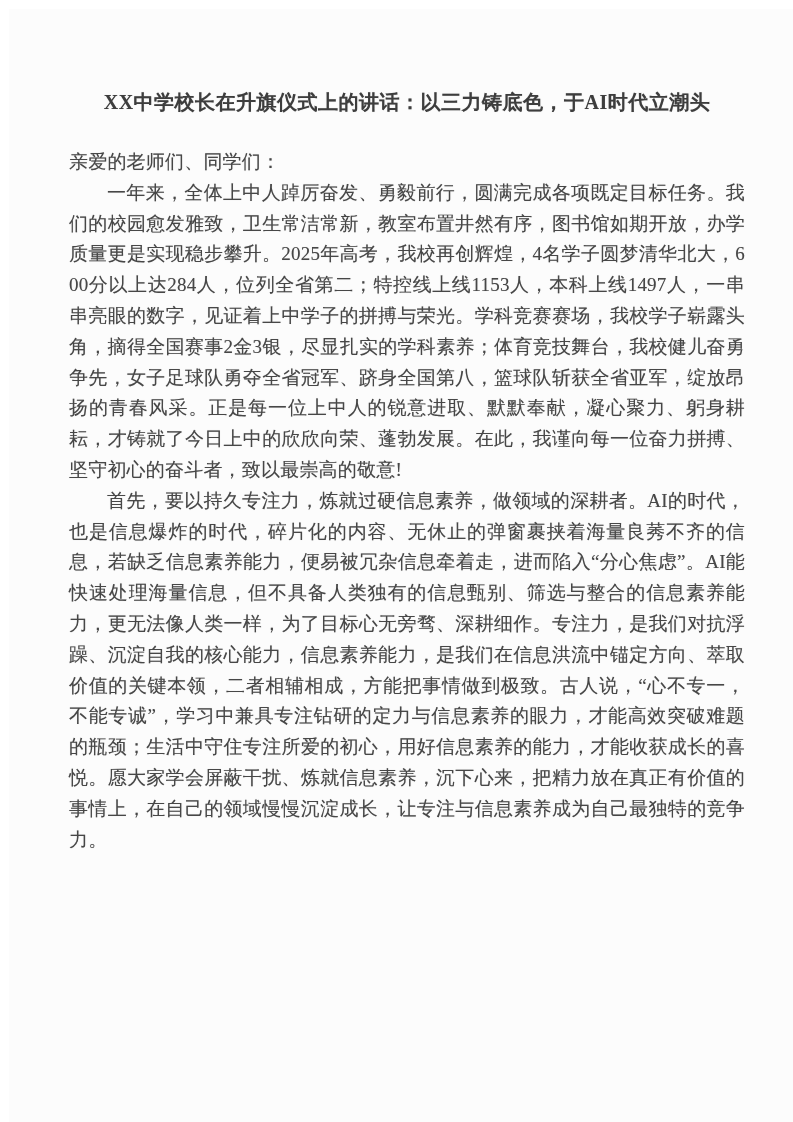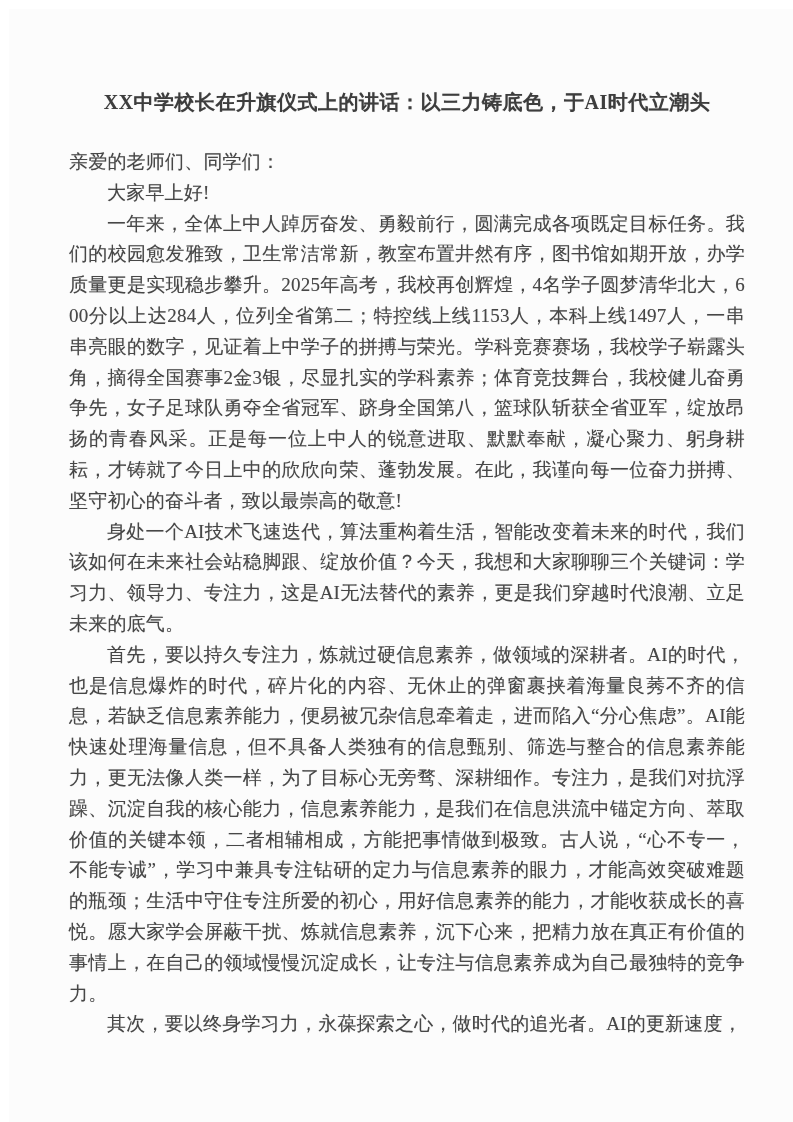--- a/index.html
+++ b/index.html
@@ -44,22 +44,19 @@
   }
 </style>
 </head>
 <body>
 
 <div class="page">
   <h1 class="doc-title">XX中学校长在升旗仪式上的讲话：以三力铸底色，于AI时代立潮头</h1>
 
   <p class="doc-line">亲爱的老师们、同学们：</p>
 
-  <p class="doc-line indent2">大家早上好!</p>
 
   <p class="doc-para indent2">一年来，全体上中人踔厉奋发、勇毅前行，圆满完成各项既定目标任务。我们的校园愈发雅致，卫生常洁常新，教室布置井然有序，图书馆如期开放，办学质量更是实现稳步攀升。2025年高考，我校再创辉煌，4名学子圆梦清华北大，600分以上达284人，位列全省第二；特控线上线1153人，本科上线1497人，一串串亮眼的数字，见证着上中学子的拼搏与荣光。学科竞赛赛场，我校学子崭露头角，摘得全国赛事2金3银，尽显扎实的学科素养；体育竞技舞台，我校健儿奋勇争先，女子足球队勇夺全省冠军、跻身全国第八，篮球队斩获全省亚军，绽放昂扬的青春风采。正是每一位上中人的锐意进取、默默奉献，凝心聚力、躬身耕耘，才铸就了今日上中的欣欣向荣、蓬勃发展。在此，我谨向每一位奋力拼搏、坚守初心的奋斗者，致以最崇高的敬意!</p>
 
-  <p class="doc-para indent2">身处一个AI技术飞速迭代，算法重构着生活，智能改变着未来的时代，我们该如何在未来社会站稳脚跟、绽放价值？今天，我想和大家聊聊三个关键词：学习力、领导力、专注力，这是AI无法替代的素养，更是我们穿越时代浪潮、立足未来的底气。</p>
 
   <p class="doc-para indent2">首先，要以持久专注力，炼就过硬信息素养，做领域的深耕者。AI的时代，也是信息爆炸的时代，碎片化的内容、无休止的弹窗裹挟着海量良莠不齐的信息，若缺乏信息素养能力，便易被冗杂信息牵着走，进而陷入“分心焦虑”。AI能快速处理海量信息，但不具备人类独有的信息甄别、筛选与整合的信息素养能力，更无法像人类一样，为了目标心无旁骛、深耕细作。专注力，是我们对抗浮躁、沉淀自我的核心能力，信息素养能力，是我们在信息洪流中锚定方向、萃取价值的关键本领，二者相辅相成，方能把事情做到极致。古人说，“心不专一，不能专诚”，学习中兼具专注钻研的定力与信息素养的眼力，才能高效突破难题的瓶颈；生活中守住专注所爱的初心，用好信息素养的能力，才能收获成长的喜悦。愿大家学会屏蔽干扰、炼就信息素养，沉下心来，把精力放在真正有价值的事情上，在自己的领域慢慢沉淀成长，让专注与信息素养成为自己最独特的竞争力。</p>
 
-  <p class="doc-para indent2">其次，要以终身学习力，永葆探索之心，做时代的追光者。AI的更新速度，</p>
 </div>
 
 </body></html>

